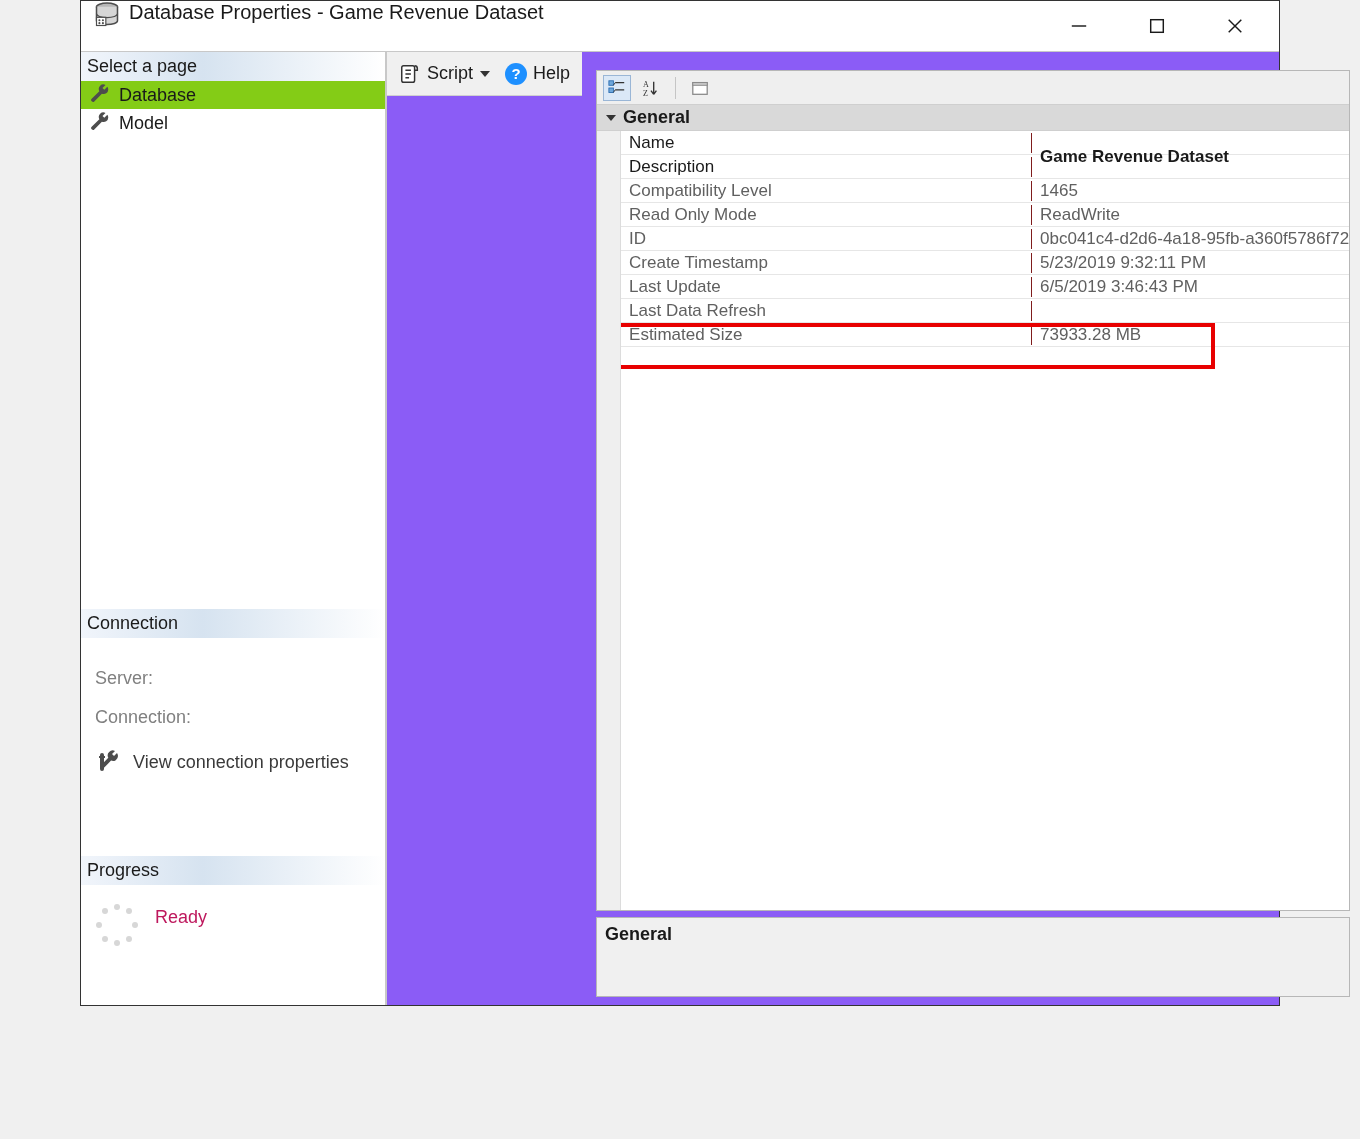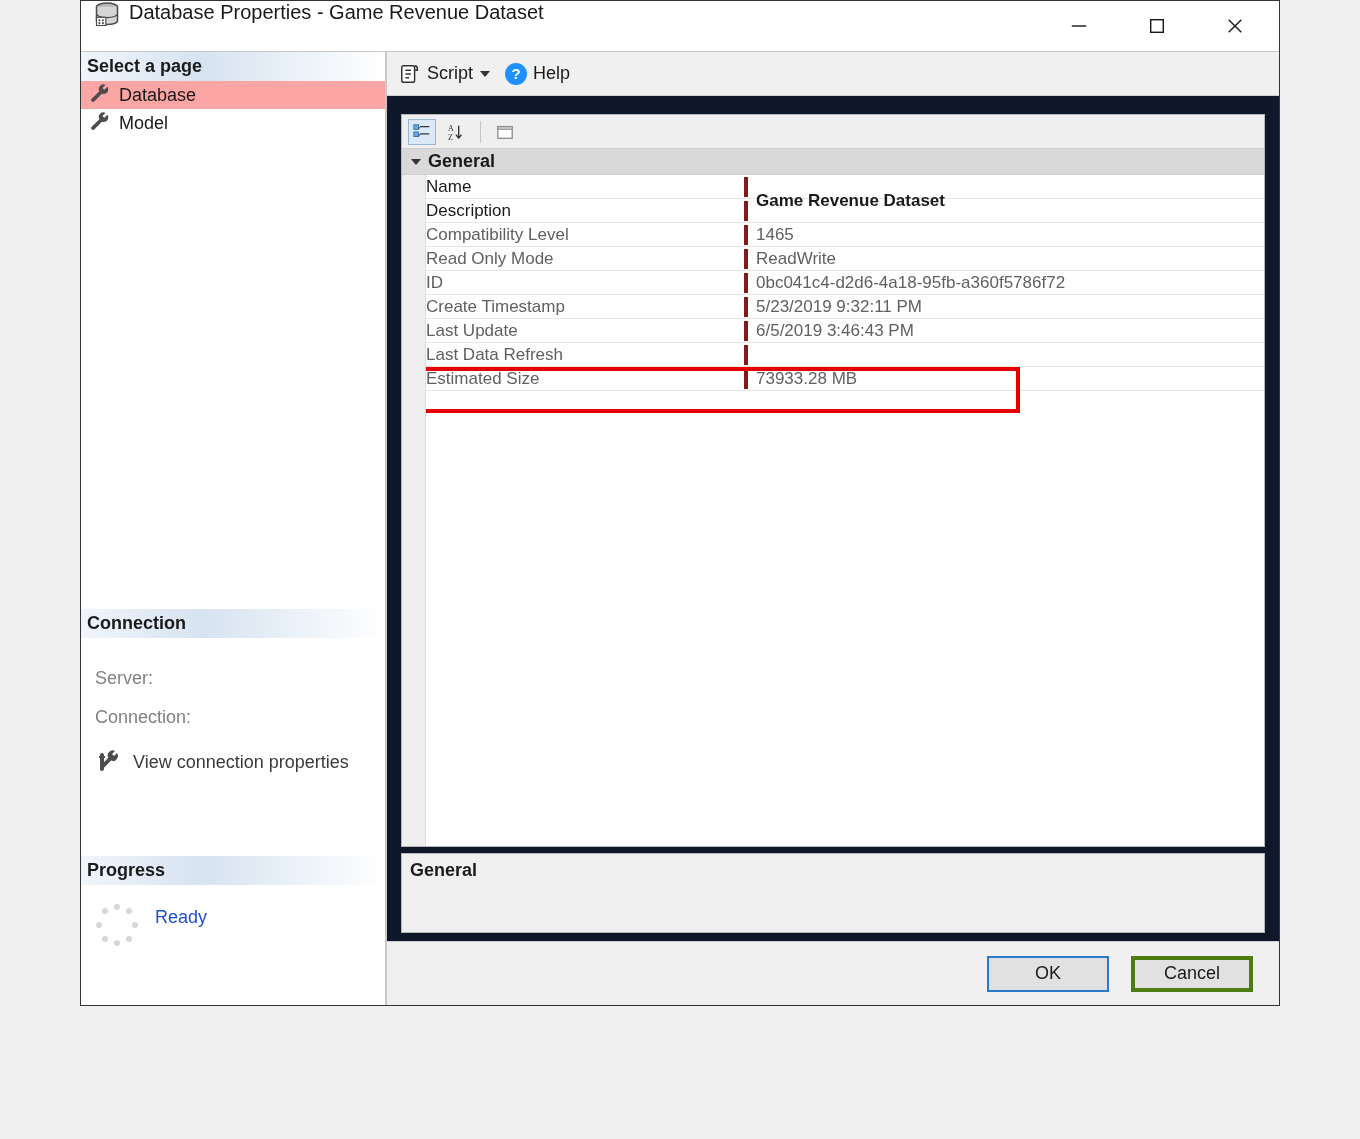--- a/index.html
+++ b/index.html
@@ -41,55 +41,55 @@
   }
   .sidebar {
     width: 306px;
     border-right: 2px solid #c8c8c8;
     display: flex;
     flex-direction: column;
     background: #fff;
   }
   .section-header {
     background: linear-gradient(to right, #f1f5fb, #d6e3f0 40%, #ffffff);
-    font-weight: 700;
+    font-weight: 400;
     font-size: 18px;
     padding: 4px 6px;
   }
   .page-list {
     background: #fff;
     flex: 0 0 auto;
   }
   .page-item {
     display: flex;
     align-items: center;
     gap: 8px;
     padding: 3px 8px;
     font-size: 18px;
   }
-  .page-item.selected { background: #fca5a5; }
+  .page-item.selected { background: #84cc16; }
   .wrench { width: 22px; height: 22px; }
   .spacer { flex: 1; }
   .conn-body { padding: 12px 14px; color: #808080; font-size: 18px; }
   .conn-body .row { margin: 18px 0; }
   .conn-link {
     display: flex; align-items: center; gap: 12px;
     color: #3a3a3a; padding: 4px 0 0 2px; font-size: 18px;
   }
   .tools-icon { width: 24px; height: 24px; }
   .progress-body { display:flex; align-items:flex-start; gap:14px; padding: 16px 12px; }
   .progress-ring { width: 48px; height: 48px; }
-  .progress-text { font-size: 18px; color:#1d4ed8; padding-top:6px; }
+  .progress-text { font-size: 18px; color:#be185d; padding-top:6px; }
 
   
   .rightpanel {
     flex: 1;
     display: flex;
-    flex-direction: column;
-    background: #0f172a;
+    flex-direction: row;
+    background: #8b5cf6;
     min-width: 0;
   }
   .toolbar {
     height: 44px;
     display: flex;
     align-items: center;
     gap: 10px;
     padding: 0 10px;
     border-bottom: 1px solid #d0d0d0;
     background: #f0f0f0;
@@ -125,21 +125,21 @@
     display:flex; align-items:center;
     font-weight:700; padding:2px 6px 2px 2px;
     border-bottom: 1px solid #cfcfcf;
     font-size:18px;
   }
   .pg-catrow .gutter { width:24px; display:flex; align-items:center; justify-content:center; }
   .pg-body { display:flex; flex:1; min-height:0; }
   .pg-gutter-col { width:24px; background:#efefef; border-right:1px solid #dcdcdc; }
   .pg-rows { flex:1; display:flex; flex-direction:column; overflow:hidden; min-width:0; position:relative; }
   .pg-row { display:flex; height:24px; align-items:center; border-bottom:1px solid #e6e6e6; }
-  .pg-label { width:322px; border-right:4px solid #7f1d1d; font-size:17px; white-space:nowrap; overflow:hidden; }
+  .pg-label { width:411px; padding-left:8px; border-right:1px solid #7f1d1d; font-size:17px; white-space:nowrap; overflow:hidden; }
   .pg-value { flex:1; padding-left:8px; font-size:17px; white-space:nowrap; overflow:hidden; }
   .ro .pg-label, .ro .pg-value { color:#606060; }
   .bold .pg-value { font-weight:700;margin-top:28px; }
   .highlight-box {
     position:absolute;
     border:4px solid #e80000;
     left:-6px;
     width:600px;
     height:46px;
     top:192px;

